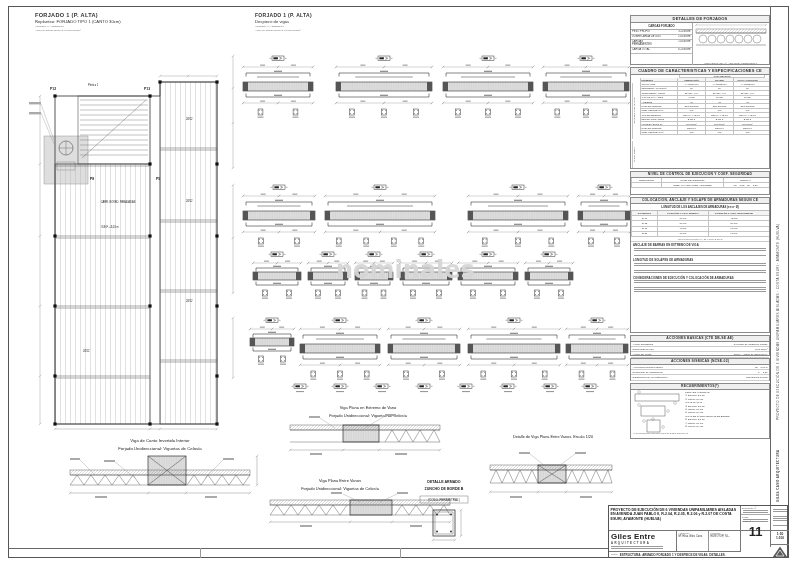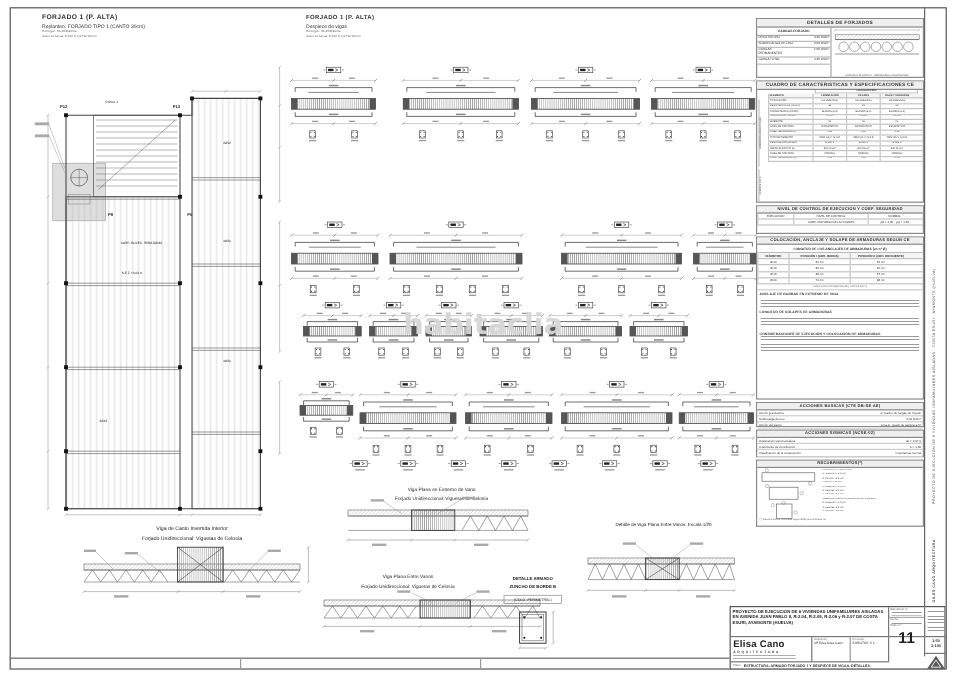--- a/index.html
+++ b/index.html
@@ -1091,21 +1091,21 @@
         <rect x="356" y="336" width="12" height="4.6" fill="#fff" stroke="#333" stroke-width="0.5"></rect>
         <rect x="357.4" y="337.3" width="4.5" height="2" fill="#222"></rect>
         <line x1="363.4" y1="337.2" x2="365.6" y2="338.3" stroke="#222" stroke-width="0.5"></line>
         <line x1="363.4" y1="339.4" x2="365.6" y2="338.3" stroke="#222" stroke-width="0.5"></line>
         <line x1="353.5" y1="338.3" x2="355.2" y2="338.3" stroke="#333" stroke-width="0.4"></line>
         <line x1="368.8" y1="338.3" x2="370.5" y2="338.3" stroke="#333" stroke-width="0.4"></line>
         <rect x="358" y="343" width="8" height="1.1" fill="#999"></rect>
       </g>
     </svg>
 
-  <div class="watermark">habitaclia</div>
+  <div class="watermark">nominales</div>
 
   <svg class="abs" style="left:35px;top:398px" width="600" height="150" viewBox="0 0 600 150">
     <defs>
       <pattern id="bandhatch2" width="1.7" height="20" patternUnits="userSpaceOnUse">
         <line x1="0.8" y1="0" x2="0.8" y2="20" stroke="#777" stroke-width="0.5"></line>
       </pattern>
       <pattern id="topping2" width="3" height="3" patternUnits="userSpaceOnUse">
         <line x1="0" y1="3" x2="3" y2="0" stroke="#999" stroke-width="0.35"></line>
       </pattern>
     </defs>
@@ -1520,21 +1520,21 @@
       <div class="fake" style="margin:1px 2px;height:3px"></div>
       <div style="font-size:2.3px;color:#555;padding:1px 1px 0;border-top:.5px solid #aaa">Fecha</div>
       <div class="fake" style="margin:1px 2px;height:3px"></div>
     </div>
 
     <div class="abs" style="left:162px;top:0;width:18px;height:25px;border-bottom:1px solid #777;box-sizing:border-box">
       <div class="fake" style="margin:3px 2px;height:17px"></div>
     </div>
 
     <div class="abs" style="left:0;top:25px;width:68px;height:20px;border-right:1px solid #777;box-sizing:border-box;padding:1px 2px">
-      <div style="font-size:8px;font-weight:bold;letter-spacing:.2px;color:#222">Elisa Cano</div>
+      <div style="font-size:8px;font-weight:bold;letter-spacing:.2px;color:#222">Giles Entre</div>
       <div style="font-size:2.8px;letter-spacing:1.4px;font-weight:bold;color:#444">ARQUITECTURA</div>
       <div class="fake" style="margin-top:1px;height:2.5px;width:52px"></div>
     </div>
 
     <div class="abs" style="left:68px;top:25px;width:64px;height:20px;border-right:1px solid #777;box-sizing:border-box;display:flex">
       <div style="width:32px;border-right:.5px solid #999;padding:1px 1.5px;box-sizing:border-box">
         <div style="font-size:2.3px;color:#666">Arquitecto:</div>
         <div style="font-size:2.7px;margin-top:1px">Mª Elisa Giles Cano</div>
       </div>
       <div style="flex:1;padding:1px 1.5px">

